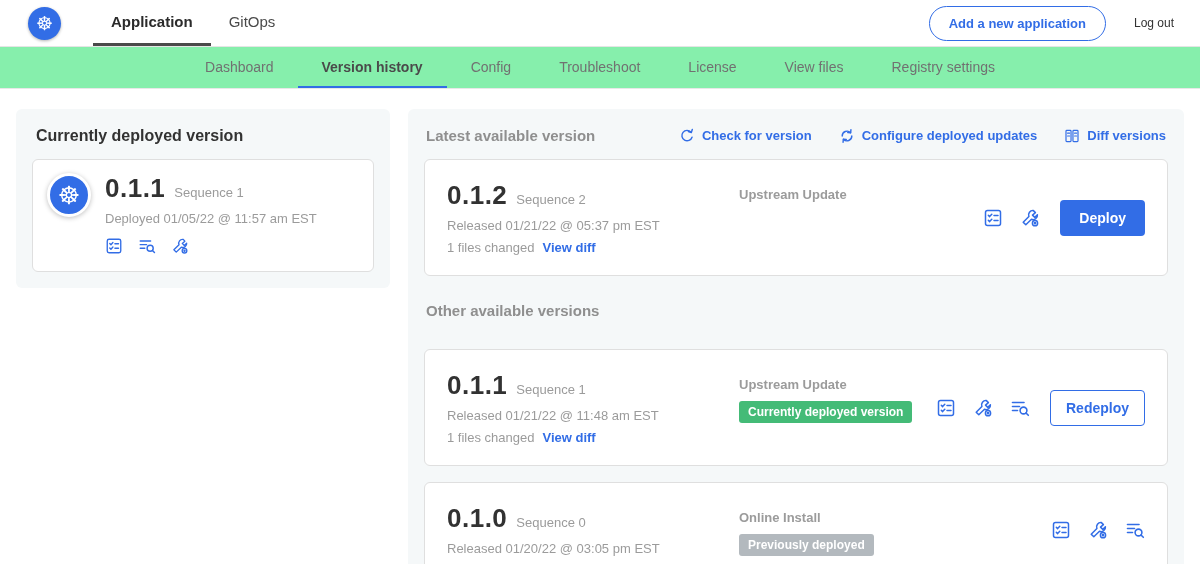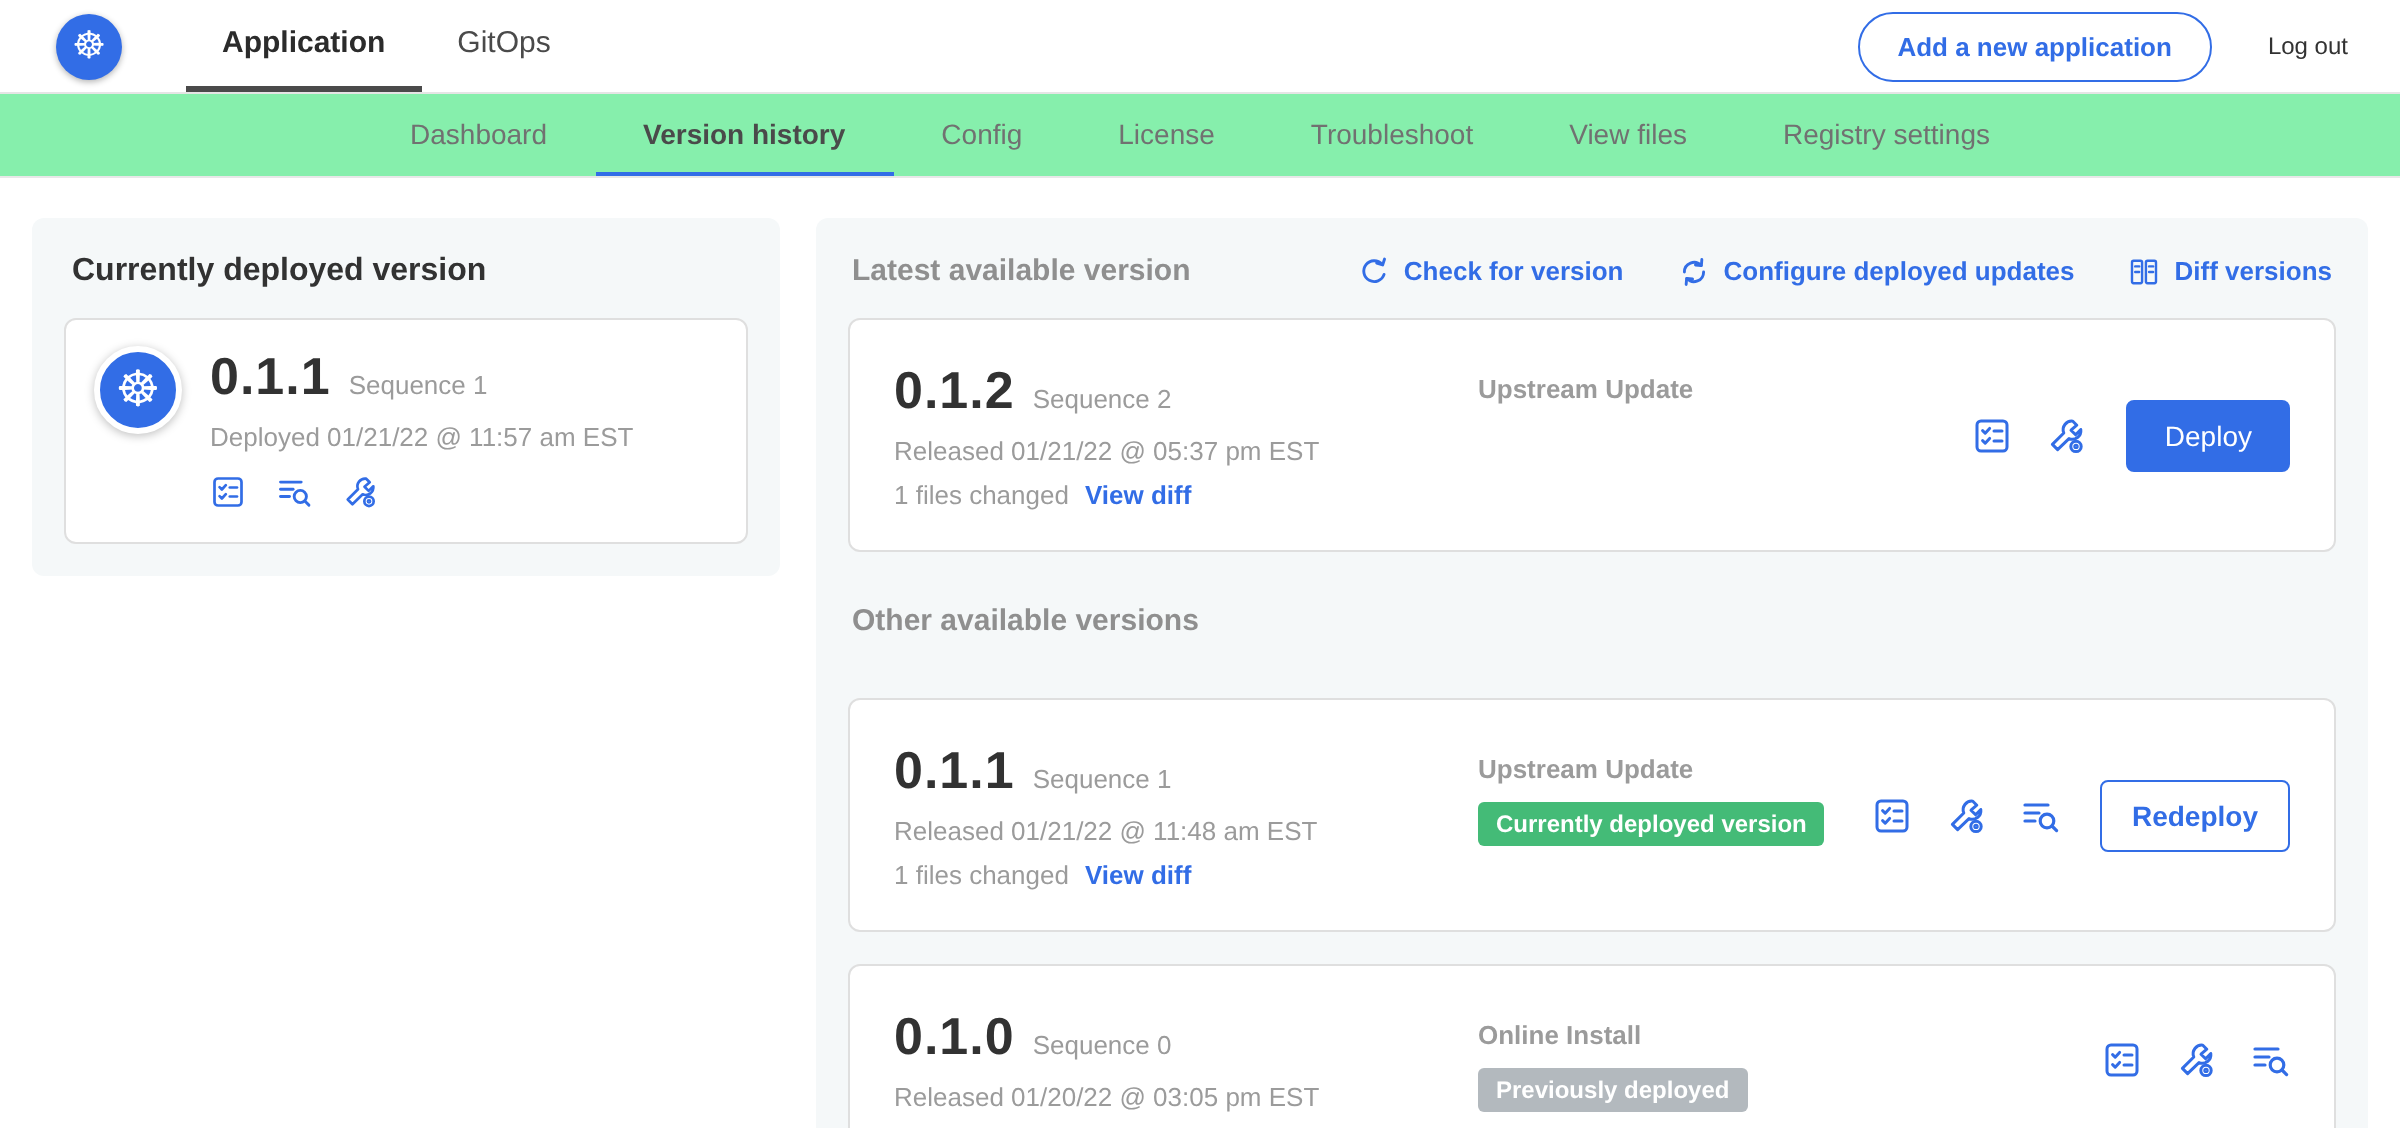--- a/index.html
+++ b/index.html
@@ -128,21 +128,21 @@
     font-size: 12px; font-weight: bold; color: #fff;
     padding: 4px 9px;
     border-radius: 3px;
   }
   .badge-green { background: var(--badge_green, #44bb77); }
   .badge-gray  { background: var(--badge_gray, #b3b9be); }
   .vc-actions { display: flex; align-items: center; gap: 17px; align-self: center; color: var(--accent, #326de6); }
   .btn-primary {
     font-family: inherit;
     background: var(--accent, #326de6);
-    color: #fff; font-weight: normal; font-size: 14px;
+    color: #fff; font-weight: bold; font-size: 14px;
     border: none; border-radius: 4px;
     padding: 10px 19px;
     cursor: pointer;
     margin-left: 3px;
   }
   .btn-outline {
     font-family: inherit;
     background: #fff;
     color: var(--accent, #326de6);
     font-weight: bold; font-size: 14px;
@@ -168,41 +168,41 @@
   <div class="header-right">
     <button class="add-app-btn">Add a new application</button>
     <span class="logout">Log out</span>
   </div>
 </header>
 
 <nav class="subnav">
   <div class="subnav-item">Dashboard</div>
   <div class="subnav-item active">Version history</div>
   <div class="subnav-item">Config</div>
+  <div class="subnav-item">Troubleshoot</div>
   <div class="subnav-item">License</div>
-  <div class="subnav-item">Troubleshoot</div>
   <div class="subnav-item">View files</div>
   <div class="subnav-item">Registry settings</div>
 </nav>
 
 <main class="main">
 
   <section class="panel left-panel">
     <h2 class="panel-title-dark">Currently deployed version</h2>
     <div class="card deployed-card">
       <div class="deployed-top">
         <div class="app-logo">
           <span>☸</span>
         </div>
         <div>
           <div class="version-line">
             <span class="version-number">0.1.1</span>
             <span class="sequence">Sequence 1</span>
           </div>
-          <div class="meta">Deployed 01/21/22 @ 11:57 am EST</div>
+          <div class="meta">Deployed 01/05/22 @ 11:57 am EST</div>
         </div>
       </div>
       <div class="icon-row">
         <span class="icon-btn">
           <svg width="18" height="18" viewBox="0 0 20 20" fill="none" stroke="currentColor" stroke-width="1.5" stroke-linecap="round" stroke-linejoin="round">
               <rect x="2.5" y="2.5" width="15" height="15" rx="2"></rect>
               <path d="M5.3 7.3 6.6 8.6 8.8 6.2"></path>
               <line x1="11" y1="7.5" x2="15" y2="7.5"></line>
               <path d="M5.3 12.3 6.6 13.6 8.8 11.2"></path>
               <line x1="11" y1="12.5" x2="15" y2="12.5"></line>

